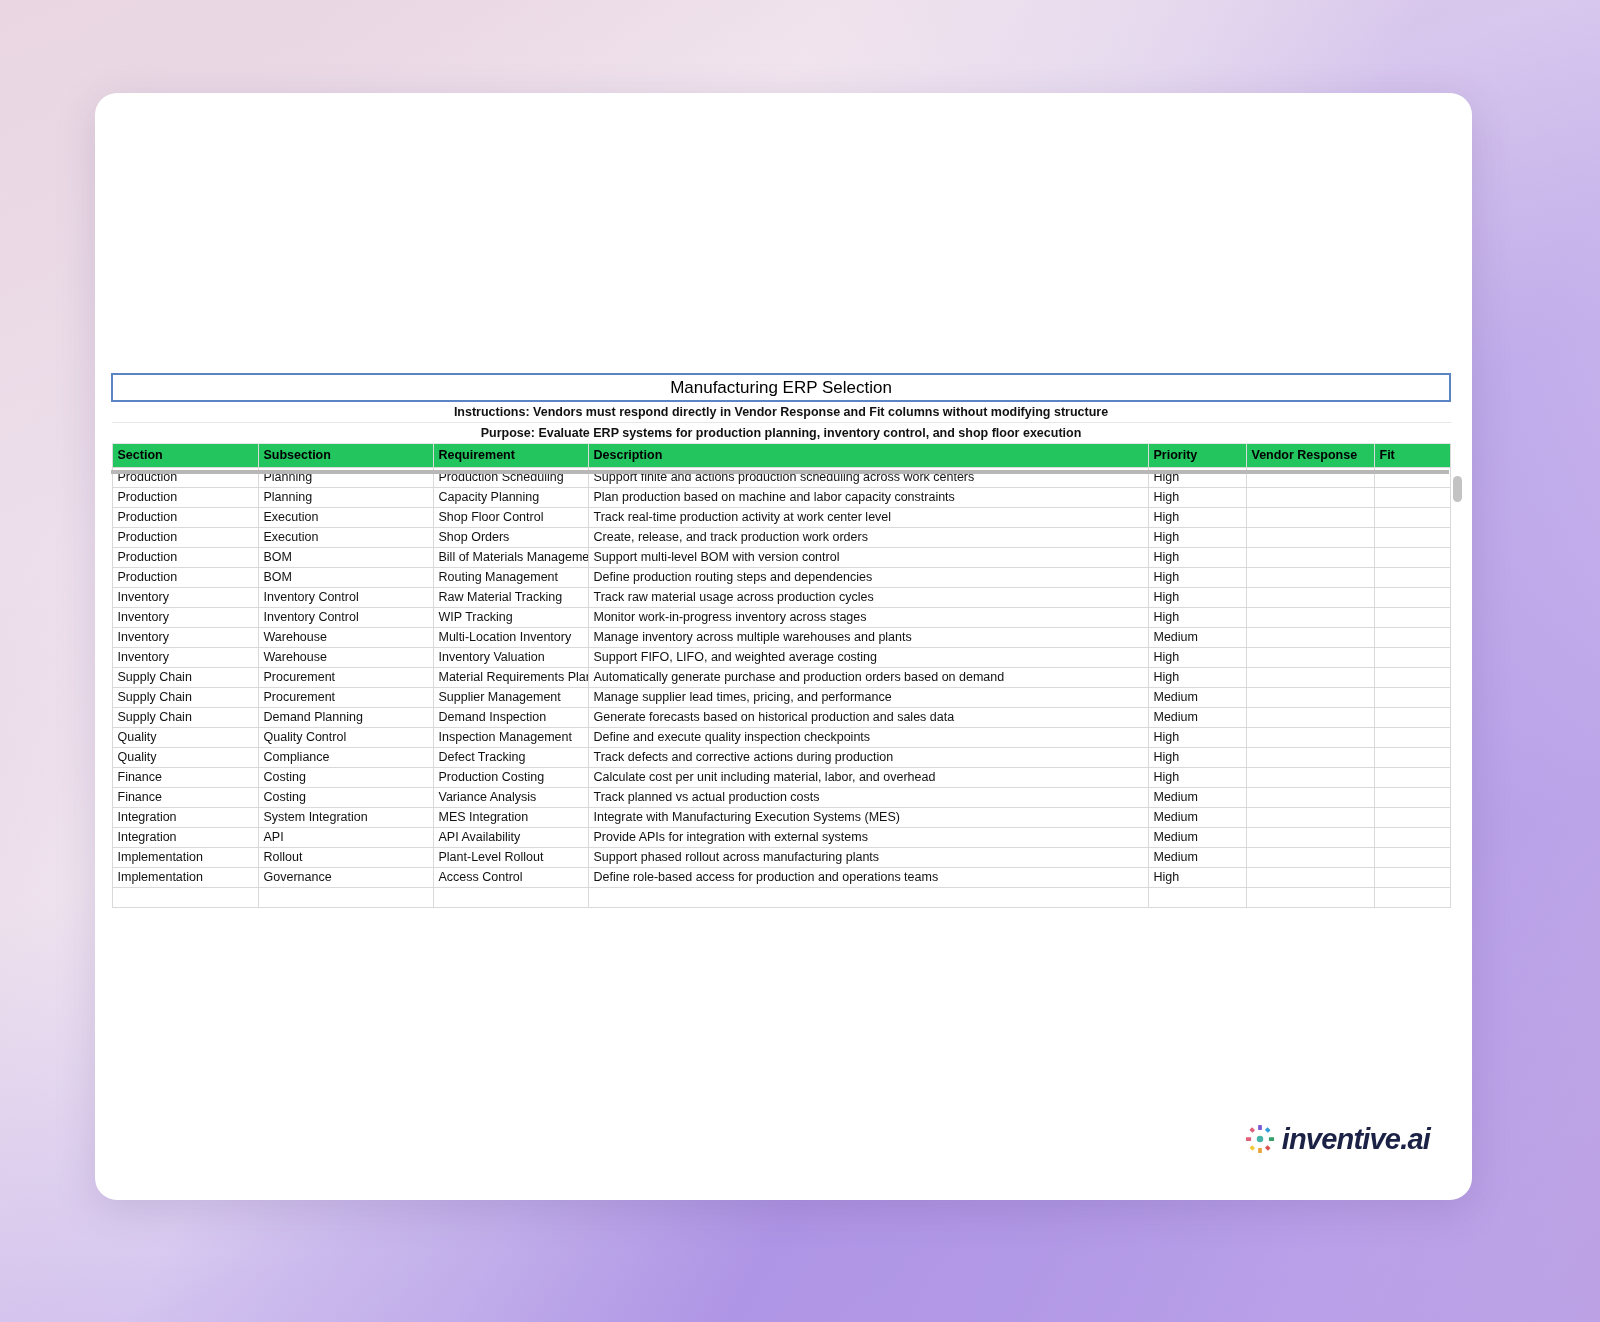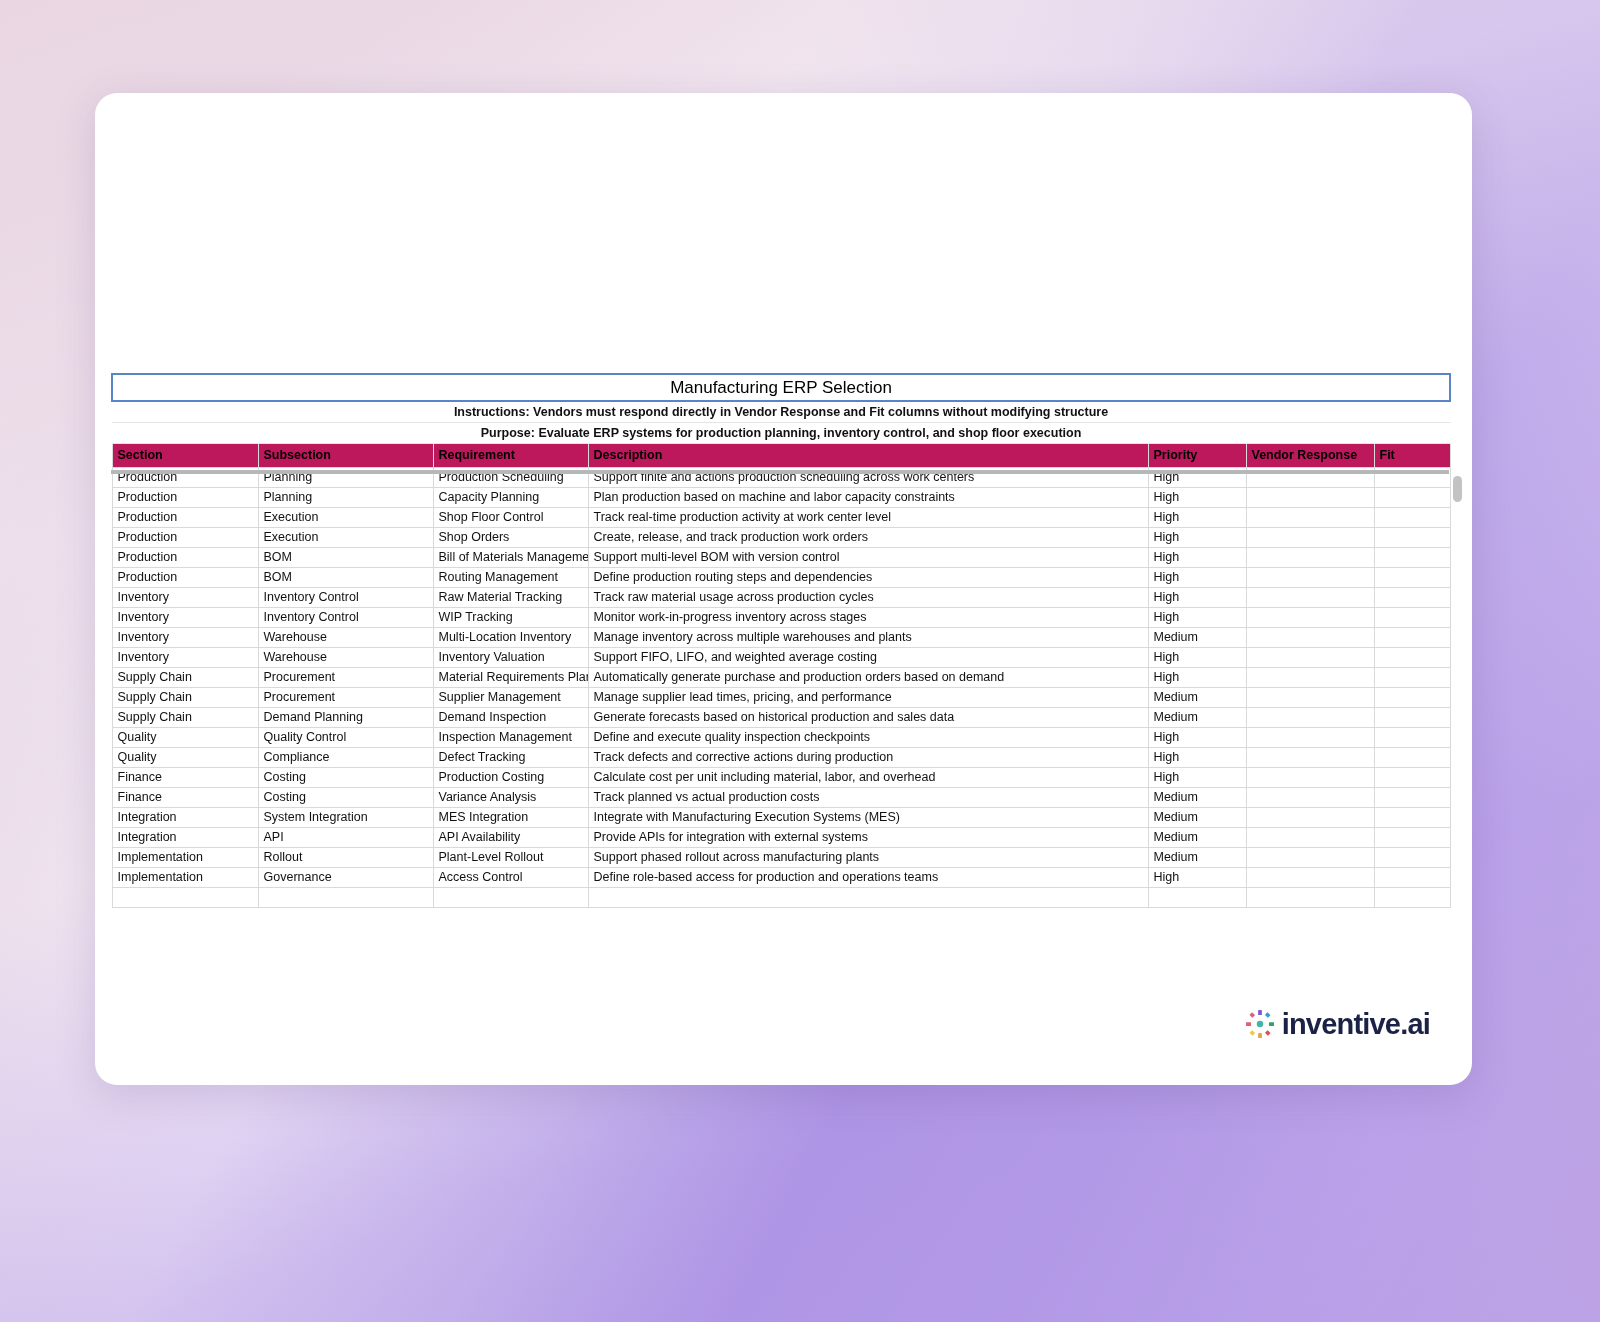--- a/index.html
+++ b/index.html
@@ -34,21 +34,21 @@
         rgba(255,255,255,0.10) 48%,
         rgba(168,140,228,0.45) 72%,
         rgba(176,148,230,0.70) 100%);
     pointer-events: none;
   }
   .card {
     position: absolute;
     left: 95px;
     top: 93px;
     width: 1377px;
-    height: 992px;
+    height: 1107px;
     background: #ffffff;
     border-radius: 22px;
     box-shadow: 0 10px 40px rgba(90,60,130,0.18);
     overflow: hidden;
   }
 
   
   .sheet {
     position: absolute;
     left: 16px;
@@ -106,21 +106,21 @@
     border-right: 1px solid #ffffff;
     border-top: 1px solid #ffffff;
     border-bottom: 1px solid #e6e6e6;
   }
 
   
   tr.head-row th {
     height: 24px;
     font-weight: bold;
     font-size: 12.5px;
-    background: #be185d;
+    background: #22c55e;
     border-top: 1px solid #d9d9d9;
     border-bottom: none;
     color: #000;
   }
   
   .freeze-bar {
     position: absolute;
     left: 0;
     top: 97px;
     width: 1338px;
@@ -150,20 +150,21 @@
   }
 
   
   .logo {
     position: absolute;
     right: 42px;
     bottom: 46px;
     display: flex;
     align-items: center;
     gap: 7px;
+    font-style: italic;
   }
   .logo-mark { width: 30px; height: 30px; display:block; }
   .logo-text {
     font-size: 29px;
     font-weight: bold;
     color: #1b2246;
     letter-spacing: -0.8px;
     line-height: 1;
   }
 </style>

